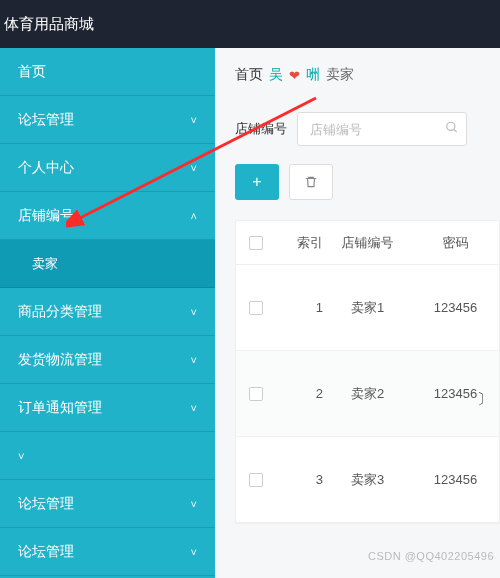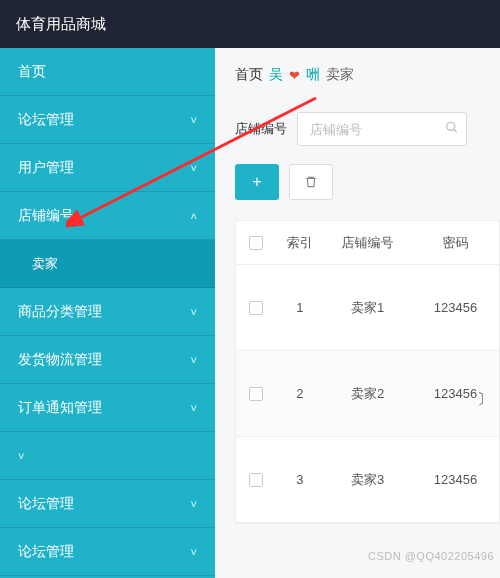--- a/index.html
+++ b/index.html
@@ -1,18 +1,18 @@
 <!DOCTYPE html>
 <html><head>
 <meta charset="utf-8">
 <style>
 * { margin: 0; padding: 0; box-sizing: border-box; }
 body { font-family: "Microsoft YaHei", sans-serif; width: 500px; height: 578px; overflow: hidden; background: #fff; position: relative; }
 
-.header { background: #1e2431; height: 48px; display: flex; align-items: center; padding: 0 16px; }
+.header { background: #1e2431; height: 48px; display: flex; align-items: center; padding: 0 4px; }
 .header-title { color: #fff; font-size: 15px; font-weight: 500; }
 
 .layout { display: flex; height: calc(578px - 48px); }
 
 .sidebar { width: 215px; background: #20b2c9; flex-shrink: 0; overflow-y: auto; }
 .sidebar::-webkit-scrollbar { width: 0; }
 .menu-item { display: flex; align-items: center; justify-content: space-between; padding: 0 18px; height: 48px; color: #fff; font-size: 14px; border-bottom: 1px solid rgba(0,0,0,0.12); cursor: pointer; }
 .menu-item.sub { background: #0f9bb3; padding-left: 32px; font-size: 13px; }
 .menu-item .chev { font-size: 11px; opacity: 0.9; }
 
@@ -34,21 +34,21 @@
 .btn-row { display: flex; gap: 10px; margin-top: 18px; }
 .btn { width: 44px; height: 36px; border-radius: 3px; display: flex; align-items: center; justify-content: center; cursor: pointer; font-size: 16px; }
 .btn-add { background: #20b2c9; color: #fff; border: none; }
 .btn-del { background: #fff; border: 1px solid #ddd; color: #888; font-size: 14px; }
 
 .table { margin-top: 20px; background: #fff; border: 1px solid #eee; }
 .thead { display: flex; align-items: center; height: 44px; border-bottom: 1px solid #eee; font-size: 13px; color: #555; font-weight: 500; }
 .tr { display: flex; align-items: center; height: 86px; border-bottom: 1px solid #f0f0f0; font-size: 13px; color: #555; }
 .tr.alt { background: #fafcfc; }
 .col-chk { width: 42px; display: flex; justify-content: center; }
-.col-idx { width: 48px; text-align: center; }
+.col-idx { width: 48px; text-align: right; }
 .col-shop { width: 92px; text-align: center; }
 .col-pwd { width: 90px; text-align: center; }
 .chk { width: 14px; height: 14px; border: 1px solid #ccc; border-radius: 2px; background: #fff; cursor: pointer; }
 
 .arrow { position: absolute; left: 66px; top: 92px; pointer-events: none; z-index: 50; }
 
 .watermark { position: absolute; right: 6px; bottom: 16px; font-size: 11px; color: #bbb; letter-spacing: 0.5px; }
 .cursor-i { position: absolute; right: 8px; top: 390px; font-size: 15px; color: #333; }
 </style>
 </head>
@@ -62,21 +62,21 @@
   <div class="sidebar">
     <div class="menu-item">
       <span>首页</span>
       <span class="chev"></span>
     </div>
     <div class="menu-item">
       <span>论坛管理</span>
       <span class="chev">˅</span>
     </div>
     <div class="menu-item">
-      <span>用户管理</span>
+      <span>个人中心</span>
       <span class="chev">˅</span>
     </div>
     <div class="menu-item">
       <span>店铺编号</span>
       <span class="chev">˄</span>
     </div>
     <div class="menu-item sub">
       <span>卖家</span>
     </div>
     <div class="menu-item">

